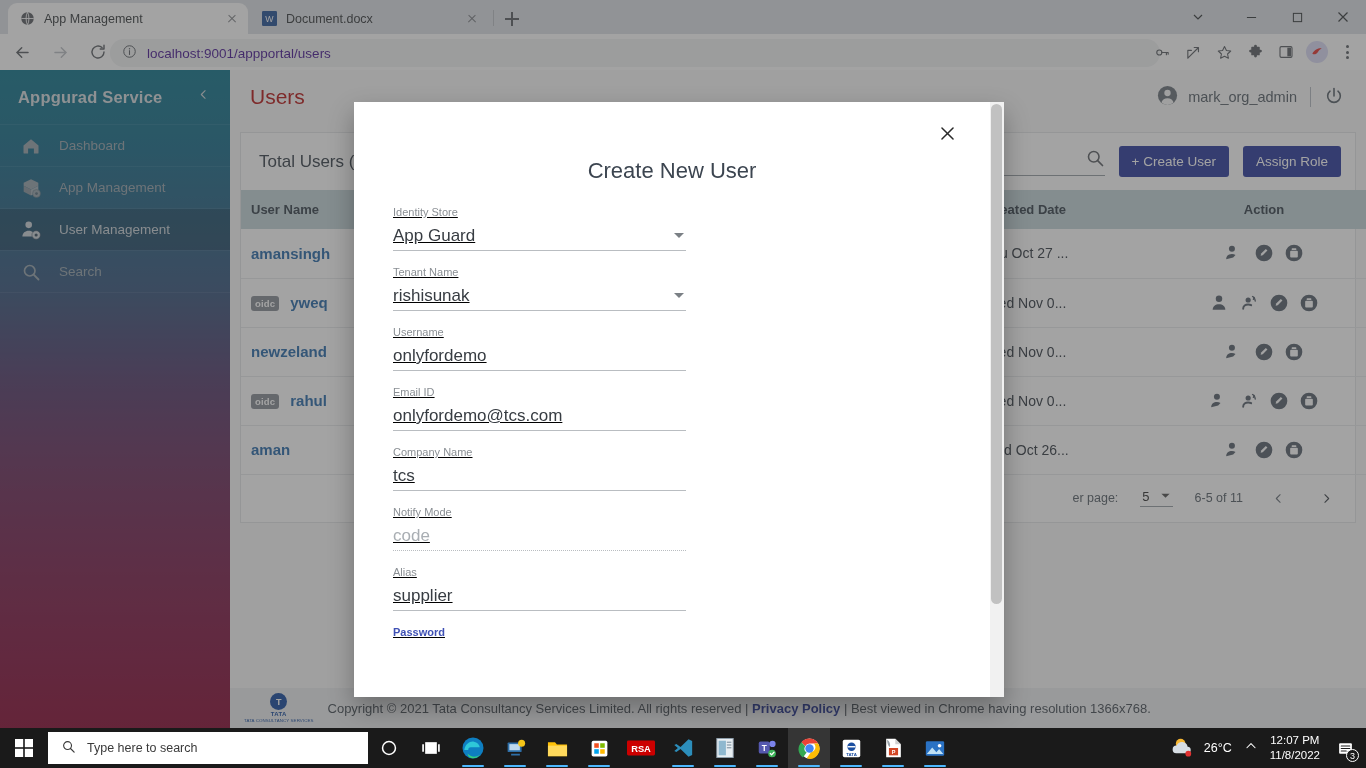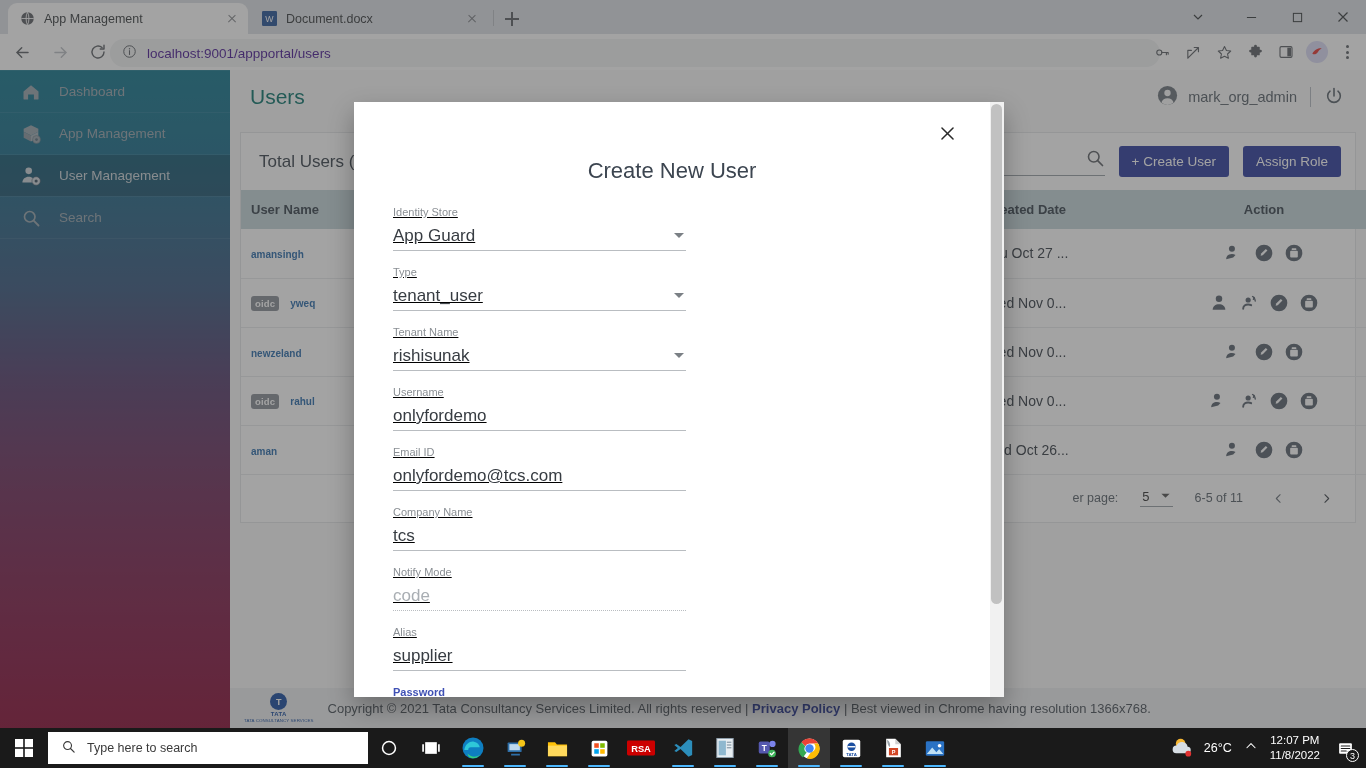--- a/index.html
+++ b/index.html
@@ -67,38 +67,38 @@
     height:41px; display:flex; align-items:center; gap:16px; padding-left:19px;
     color:#9aa6ae; font-size:13.5px;
   }
   .nav-item.active { background:rgba(0,0,0,.16); color:#cdd4d9; }
   .nav-ic { width:24px; height:24px; flex:0 0 24px; display:flex; align-items:center; justify-content:center; }
   .nav-sep { height:1px; background:rgba(255,255,255,.07); }
 
   
   .main { position:absolute; left:230px; top:0; width:1136px; height:658px; background:#fafafa; }
   .topbar { height:54px; display:flex; align-items:center; padding:0 22px 0 20px; background:#fafafa; }
-  .page-title { font-size:21px; color:#0f766e; flex:1; }
+  .page-title { font-size:21px; color:#b91c1c; flex:1; }
   .user-chip { display:flex; align-items:center; gap:9px; color:#5b646c; font-size:14.5px; }
   .divider-v { width:1px; height:20px; background:#b6bcc2; margin:0 4px; }
 
   .card { margin:8px 10px 0 10px; background:#fff; border:1px solid #e4e6e8; }
   .card-head { height:57px; display:flex; align-items:center; padding:0 14px 0 18px; gap:14px; }
   .total-users { font-size:17px; color:#3e4750; flex:1; }
   .search-wrap { display:flex; align-items:flex-end; gap:6px; border-bottom:1px solid #9aa0a6; padding-bottom:3px; width:200px; justify-content:flex-end; }
   .btn { height:31px; border:none; border-radius:3px; background:#303f9f; color:#fff; font-size:13.5px; padding:0 13px; font-family:inherit; cursor:pointer; white-space:nowrap; }
 
   table { width:100%; border-collapse:collapse; table-layout:fixed; }
   thead th {
     background:#c4d5d9; color:#3b4650; font-size:13px; font-weight:bold;
     height:39px; text-align:left; padding:0 10px;
   }
   thead th.c { text-align:center; }
   tbody td { height:49px; border-bottom:1px solid #e9ebec; padding:0 10px; font-size:14px; color:#394049; }
-  .uname { color:#2f6fad; font-weight:bold; font-size:10px; }
+  .uname { color:#2f6fad; font-weight:bold; font-size:15px; }
   .badge-oidc {
     display:inline-block; background:#8b9097; color:#fff; font-size:9.5px; font-weight:bold;
     padding:2px 4px; border-radius:3px; margin-right:7px; vertical-align:middle; letter-spacing:.2px;
   }
   .acts { display:flex; align-items:center; justify-content:center; gap:9px; }
   .act { width:21px; height:21px; color:#5b6570; display:flex; align-items:center; justify-content:center; }
 
   .paginator { height:47px; display:flex; align-items:center; justify-content:flex-end; gap:22px; padding-right:16px; font-size:12.5px; color:#5b646c; }
   .pg-sel { display:flex; align-items:center; gap:10px; border-bottom:1px solid #9aa0a6; padding:0 2px 2px 2px; color:#333; font-size:13px; }
   .pg-arrow { width:26px; height:26px; display:flex; align-items:center; justify-content:center; color:#6b737b; font-size:17px; }
@@ -274,20 +274,28 @@
           <i></i>
           <i></i>
           <i></i>
         </div>
     </div>
   </div>
 
   <div class="viewport">
 
     <div class="sidebar">
+      <div class="brand">
+        <span class="brand-name">Appgurad Service</span>
+        <span class="brand-collapse">
+          <svg width="13" height="15" viewBox="0 0 24 24">
+              <path d="M15 5l-7 7 7 7" stroke="#cfd6da" stroke-width="2" fill="none" stroke-linecap="round" stroke-linejoin="round"></path>
+            </svg>
+        </span>
+      </div>
       <div class="nav-sep"></div>
 
       <div class="nav-item">
         <span class="nav-ic">
           <svg width="20" height="20" viewBox="0 0 24 24">
               <path d="M3 11.5L12 4l9 7.5V20a1 1 0 0 1-1 1h-4.5v-6h-7v6H4a1 1 0 0 1-1-1z" fill="#9aa6ae"></path>
             </svg>
         </span>
         <span>Dashboard</span>
       </div>
@@ -607,26 +615,20 @@
 
       <div class="grid">
 
         <div class="field">
           <div class="f-label">Identity Store</div>
           <div class="f-value">App Guard</div>
           <div class="f-line"></div>
           <span class="caret"></span>
         </div>
 
-        <div class="field">
-          <div class="f-label">Type</div>
-          <div class="f-value">tenant_user</div>
-          <div class="f-line"></div>
-          <span class="caret"></span>
-        </div>
 
         <div class="field">
           <div class="f-label">Tenant Name</div>
           <div class="f-value">rishisunak</div>
           <div class="f-line"></div>
           <span class="caret"></span>
         </div>
 
         <div class="field">
           <div class="f-label">Username</div>

